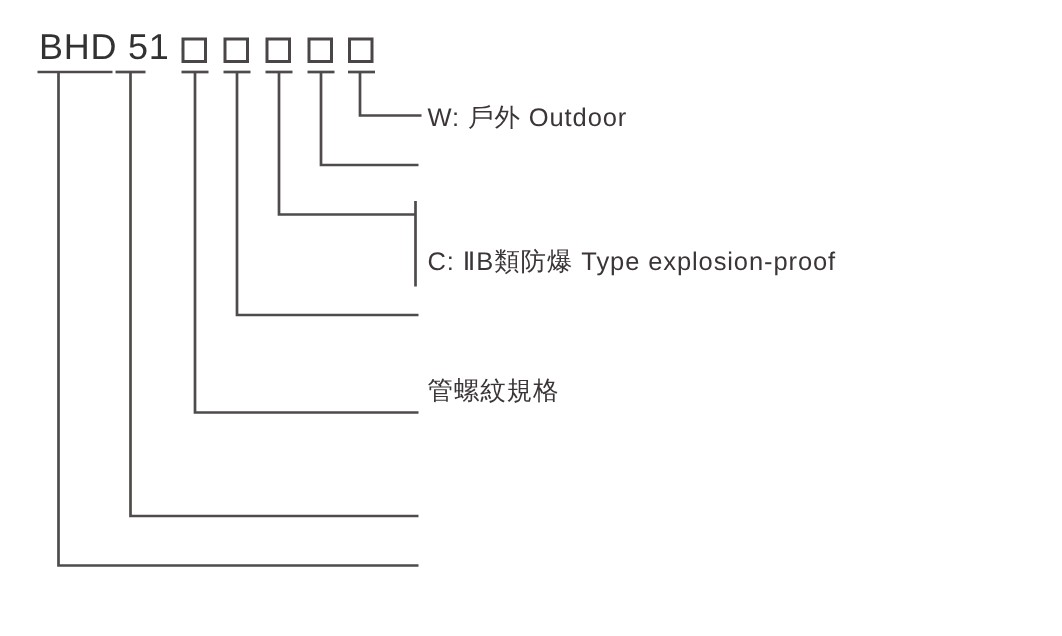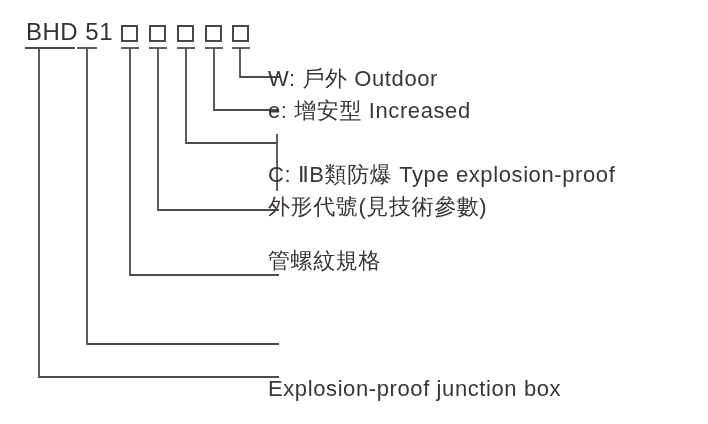--- a/index.html
+++ b/index.html
@@ -26,22 +26,22 @@
     position:absolute;top:25px;
     width:17px;height:17px;
     box-sizing:border-box;
     border:2px solid #4a4647;
     background:var(--background);
   }
   .b1{left:121px}.b2{left:149px}.b3{left:177px}.b4{left:205px}.b5{left:232px}
   svg.connectors{position:absolute;left:0;top:0;}
   svg.connectors path{stroke:var(--line-color);stroke-width:1.8;fill:none;}
   .label{
-    position:absolute;left:268px;
-    font-size:22px;line-height:22px;
+    position:absolute;left:285px;
+    font-size:17px;line-height:22px;
     letter-spacing:0.6px;
     color:var(--text-color);
     white-space:pre;
   }
   .r1{top:68px}.r2{top:100px}.r3{top:132px}.r4{top:164px}
   .r5{top:196px}.r6{top:225px}.r7{top:250px}.r8{top:286px}
   .r9{top:314px}.r10{top:345px}.r11{top:378px}
 </style>
 </head>
 <body>
@@ -70,19 +70,16 @@
     <path d="M214 48 V110 H279"></path>
     <path d="M186 48 V143 H277"></path>
     <path d="M277 134 V191"></path>
     <path d="M158 48 V210 H279"></path>
     <path d="M130 48 V275 H279"></path>
     <path d="M87 48 V344 H279"></path>
     <path d="M39 48 V377 H279"></path>
   </svg>
 
   <div class="label r1">W: 戶外 Outdoor</div>
-  <div class="label r2">e: 增安型 Increased</div>
   <div class="label r4">C: ⅡB類防爆 Type explosion-proof</div>
-  <div class="label r5">外形代號(見技術參數)</div>
   <div class="label r7">管螺紋規格</div>
-  <div class="label r11">Explosion-proof junction box</div>
 
 </div>
 
 </body></html>

